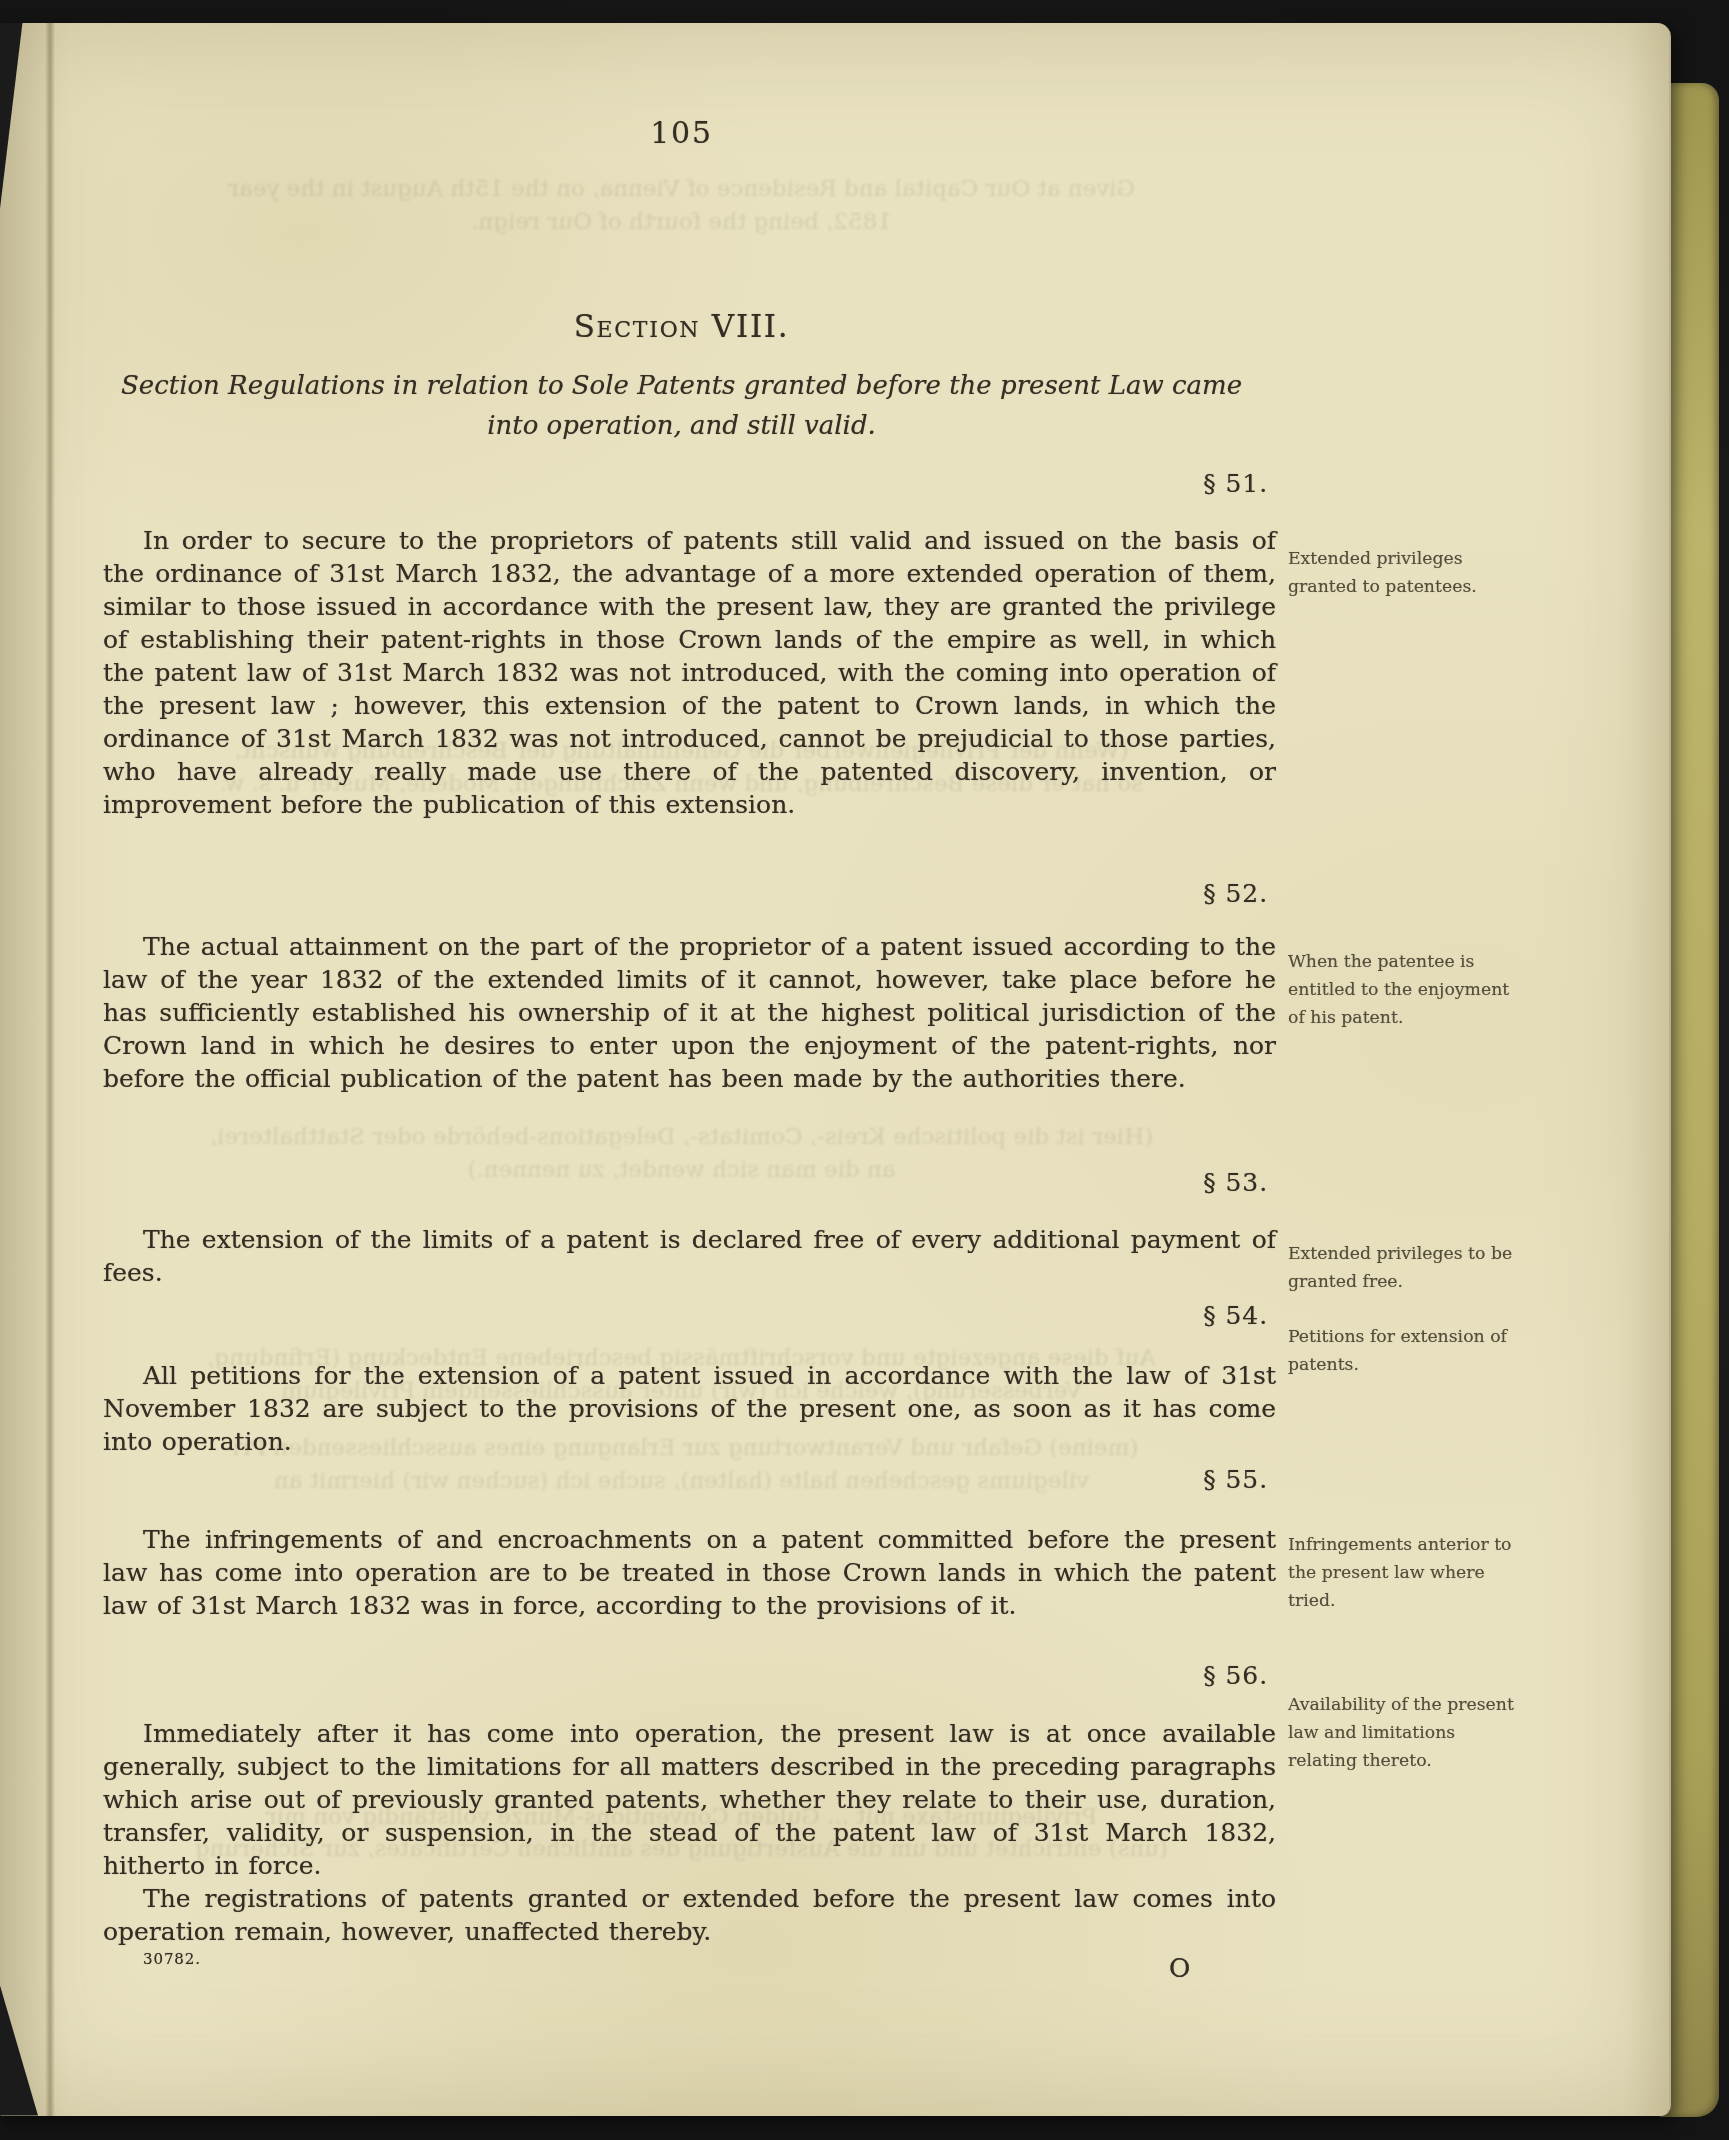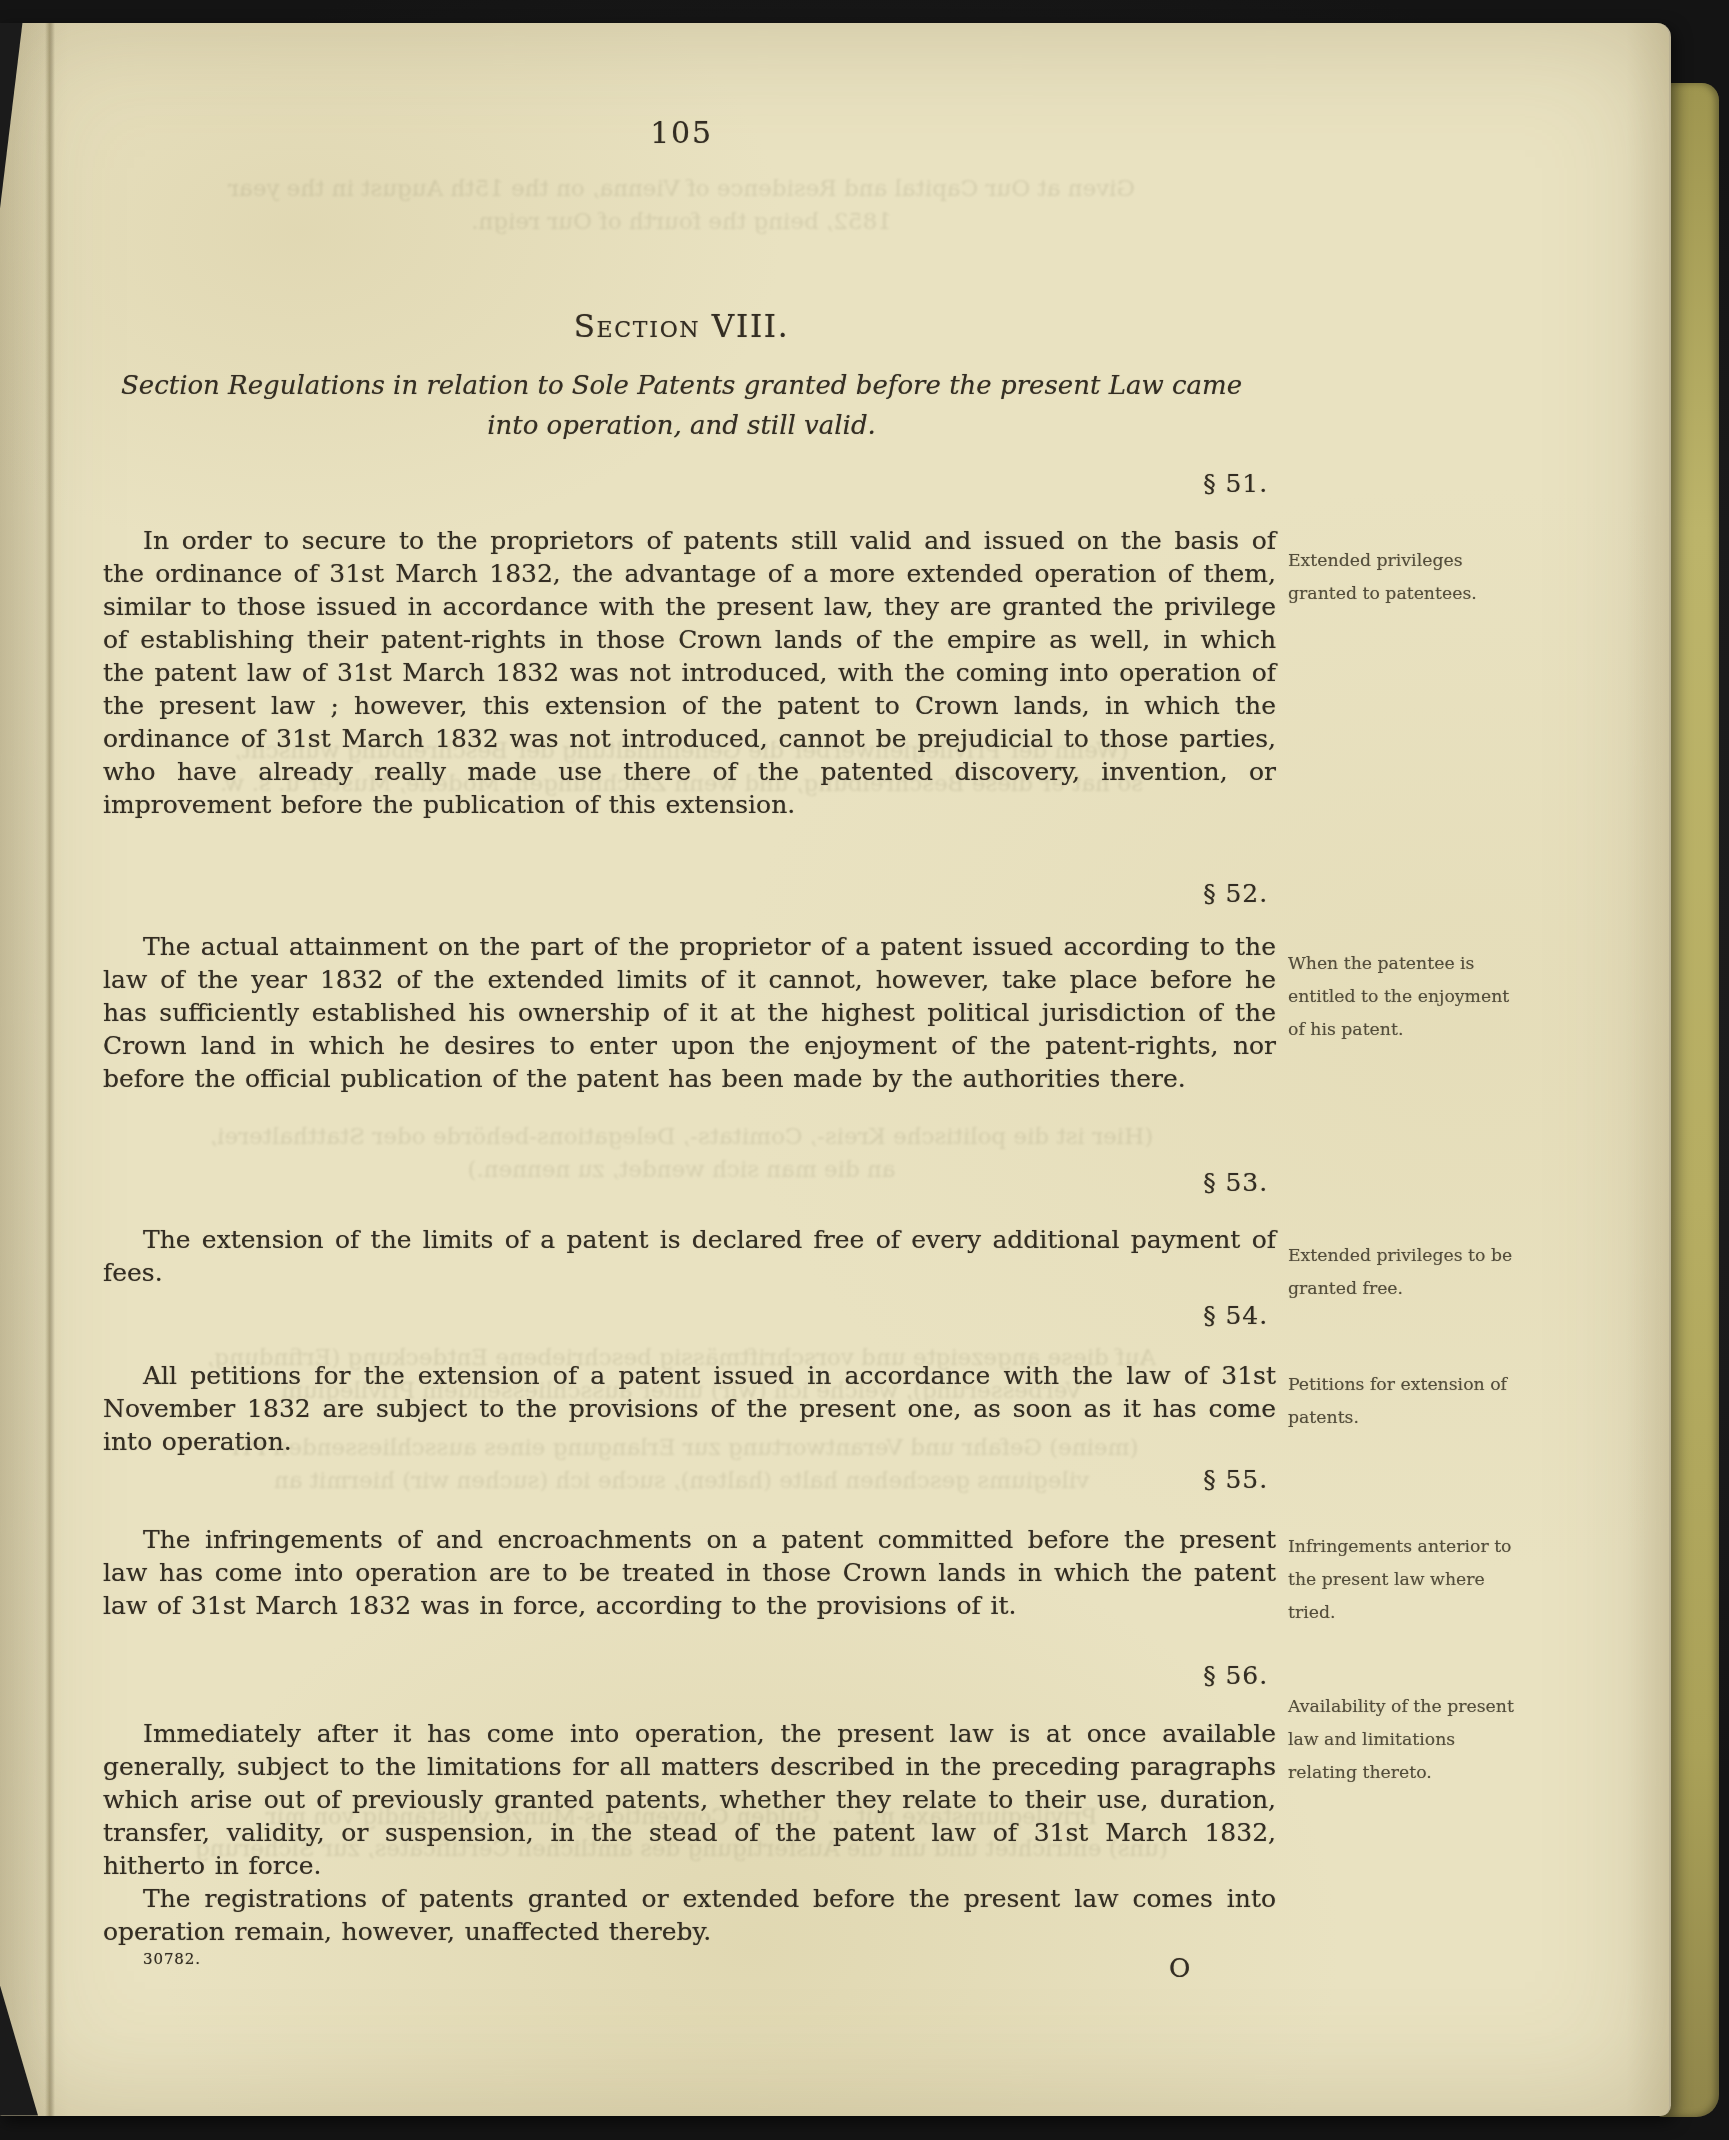--- a/index.html
+++ b/index.html
@@ -36,21 +36,21 @@
     letter-spacing:1.7px;}
   .section-heading{position:absolute;top:285px;width:100%;text-align:center;font-size:31px;
     font-variant:small-caps;letter-spacing:1.7px;white-space:nowrap;}
   .subtitle{position:absolute;top:342px;width:100%;text-align:center;font-style:italic;
     font-size:26px;line-height:40px;}
   .subtitle div{white-space:nowrap;}
   .smark{position:absolute;width:100%;text-align:right;font-size:25px;letter-spacing:0.9px;}
   .para{position:absolute;width:100%;margin:8px;font-size:25px;line-height:33px;
     text-align:justify;text-indent:40px;word-spacing:1.7px;}
   .para p{margin:0;text-indent:40px;}
-  .mnote{position:absolute;width:235px;font-size:17.3px;line-height:33px;color:#534d3b;
+  .mnote{position:absolute;width:235px;font-size:17.3px;line-height:28px;color:#534d3b;
     text-shadow:0 0 0.9px rgba(70,62,42,0.4);}
   .footer-num{position:absolute;top:1927px;left:48px;font-size:15px;letter-spacing:0.9px;}
   .footer-sig{position:absolute;top:1930px;left:1074px;font-size:26px;}
   .bleed{position:absolute;left:95px;width:1173px;text-align:center;
     transform:scaleX(-1);color:#6f6a4a;opacity:0.16;filter:blur(1px);
     font-size:23px;white-space:nowrap;overflow:hidden;}
 </style>
 </head>
 <body>
 
@@ -105,21 +105,21 @@
       </div>
 
       <div class="footer-num ink">30782.</div>
       <div class="footer-sig ink">O</div>
     </div>
 
     <div class="margin-col">
       <div class="mnote" style="top:521px">Extended privileges granted to patentees.</div>
       <div class="mnote" style="top:924px">When the patentee is entitled to the enjoyment of his patent.</div>
       <div class="mnote" style="top:1216px">Extended privileges to be granted free.</div>
-      <div class="mnote" style="top:1345px">Petitions for extension of patents.</div>
+      <div class="mnote" style="top:1299px">Petitions for extension of patents.</div>
       <div class="mnote" style="top:1507px">Infringements anterior to the present law where tried.</div>
       <div class="mnote" style="top:1667px">Availability of the present law and limitations relating thereto.</div>
     </div>
 
     <div class="corner-tl"></div>
     <div class="corner-bl"></div>
   </div>
 </div>
 
 

